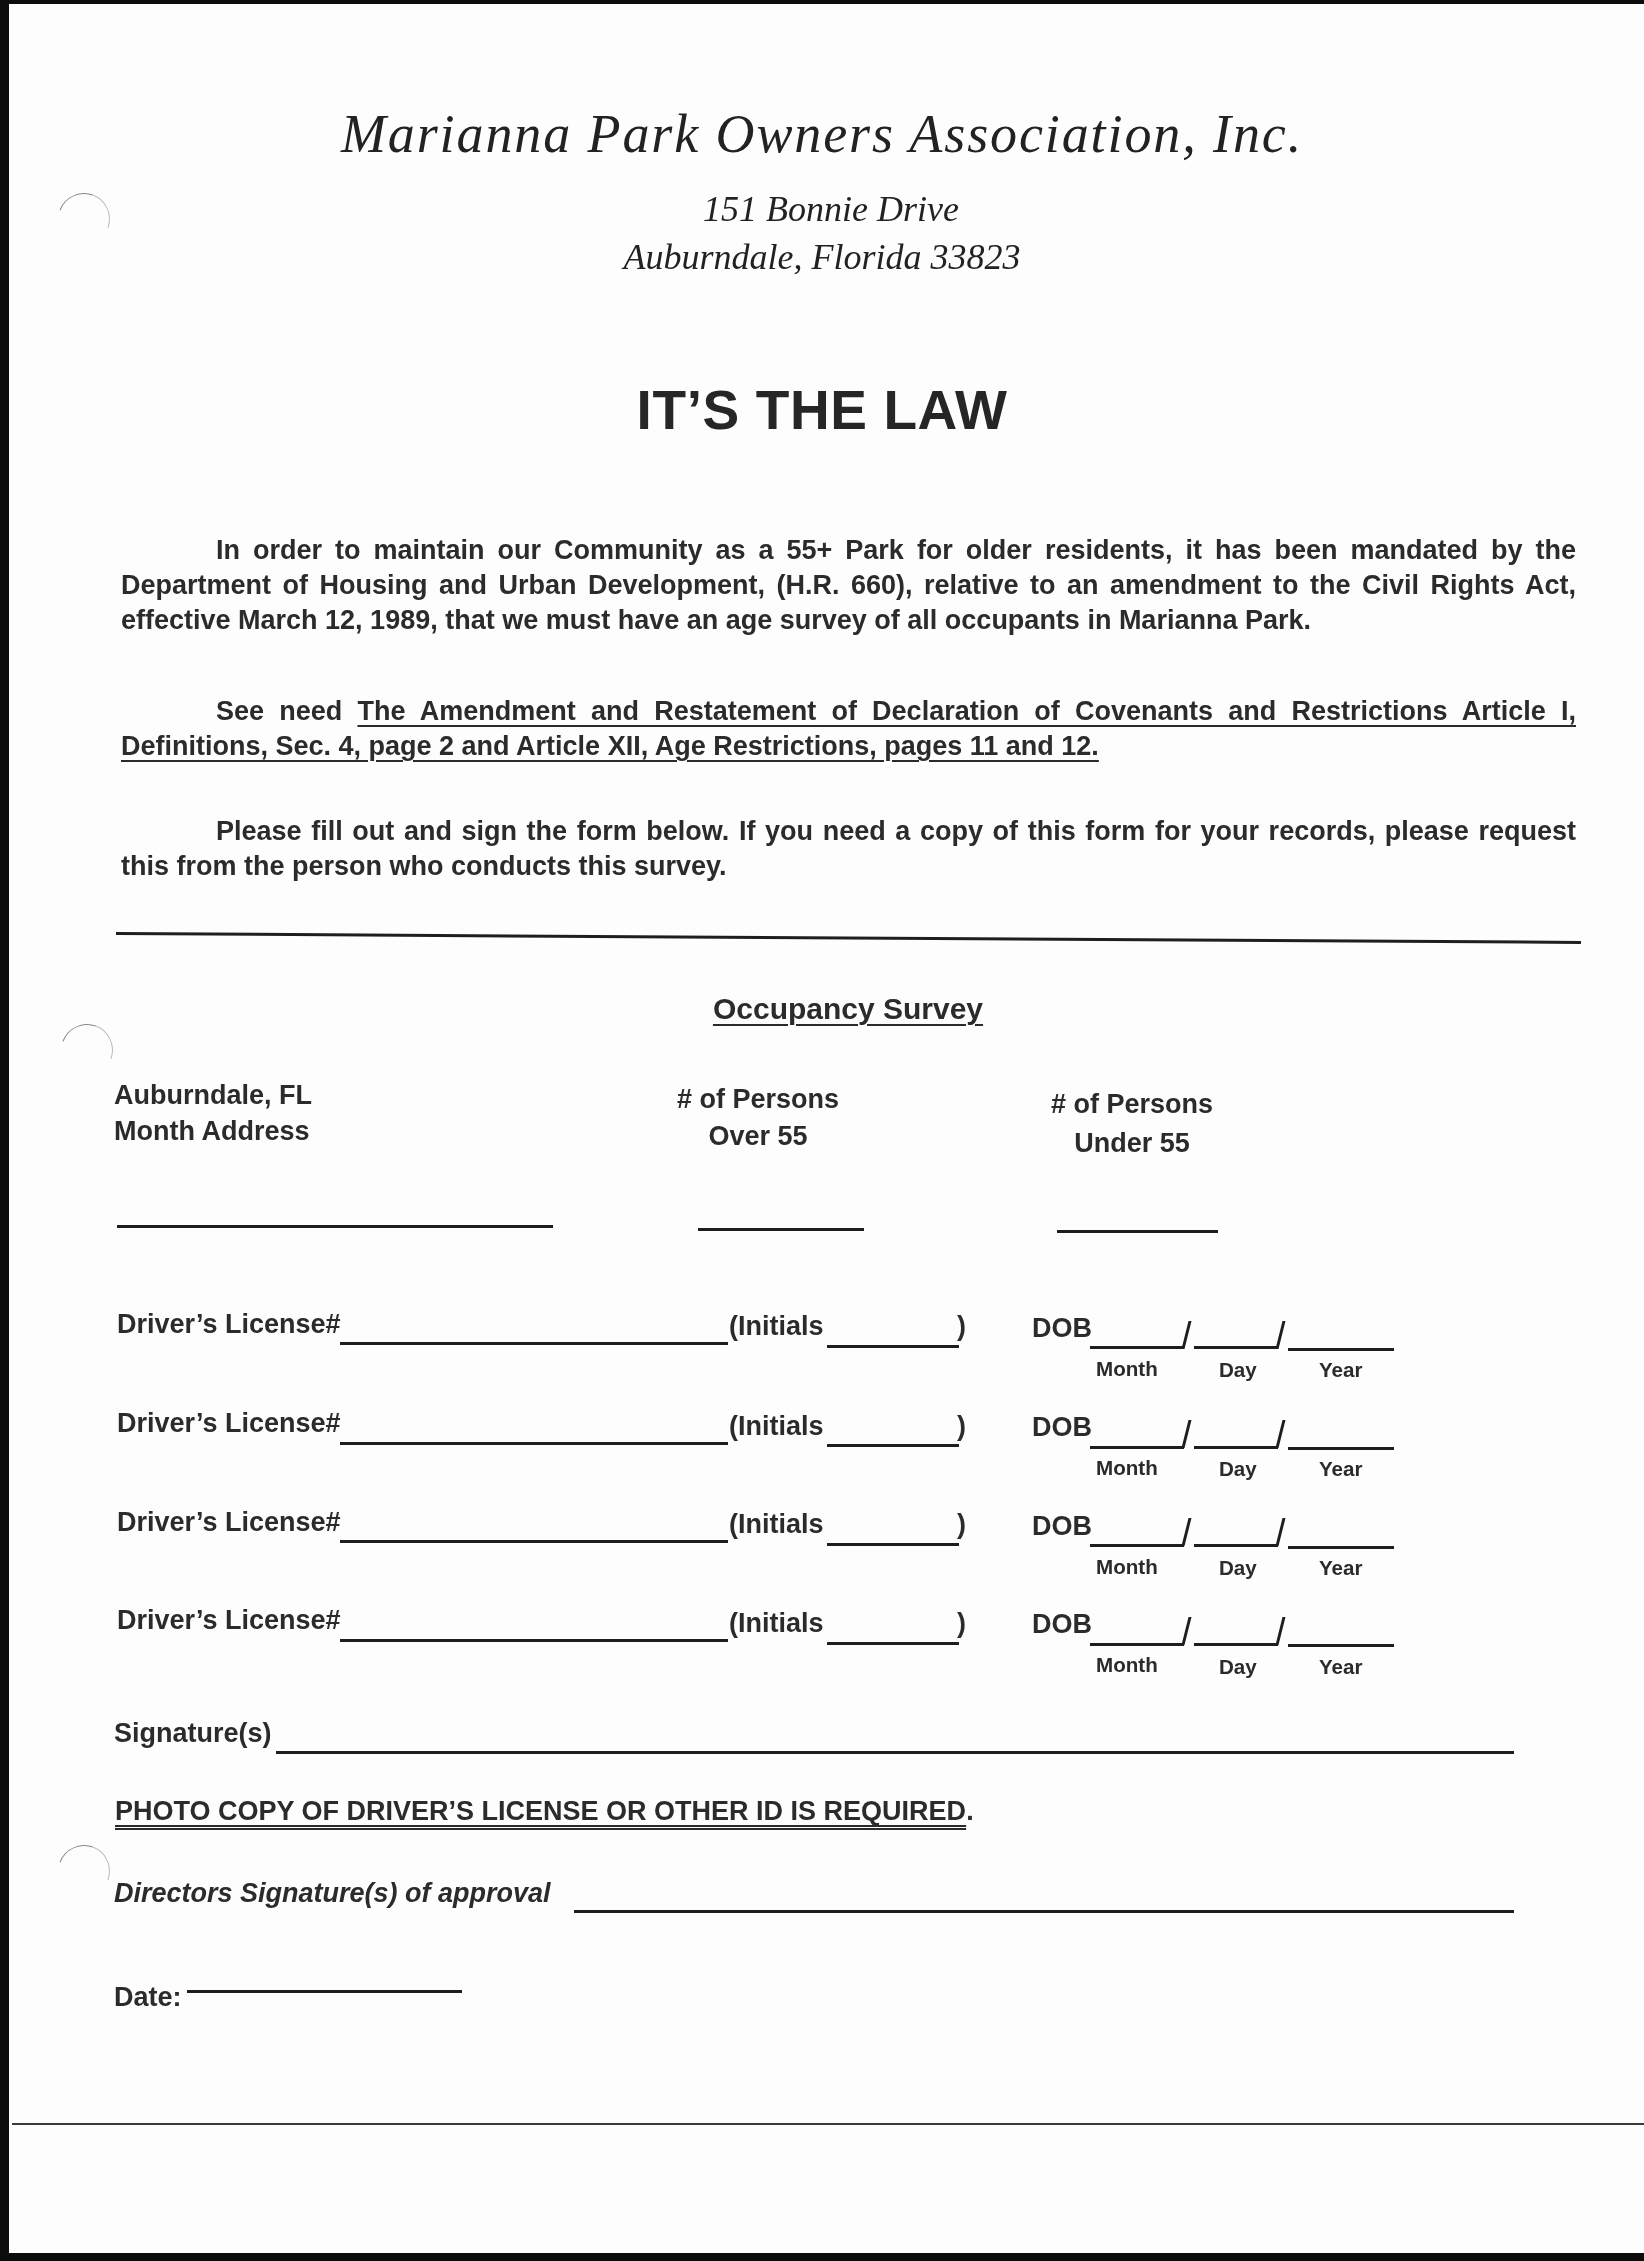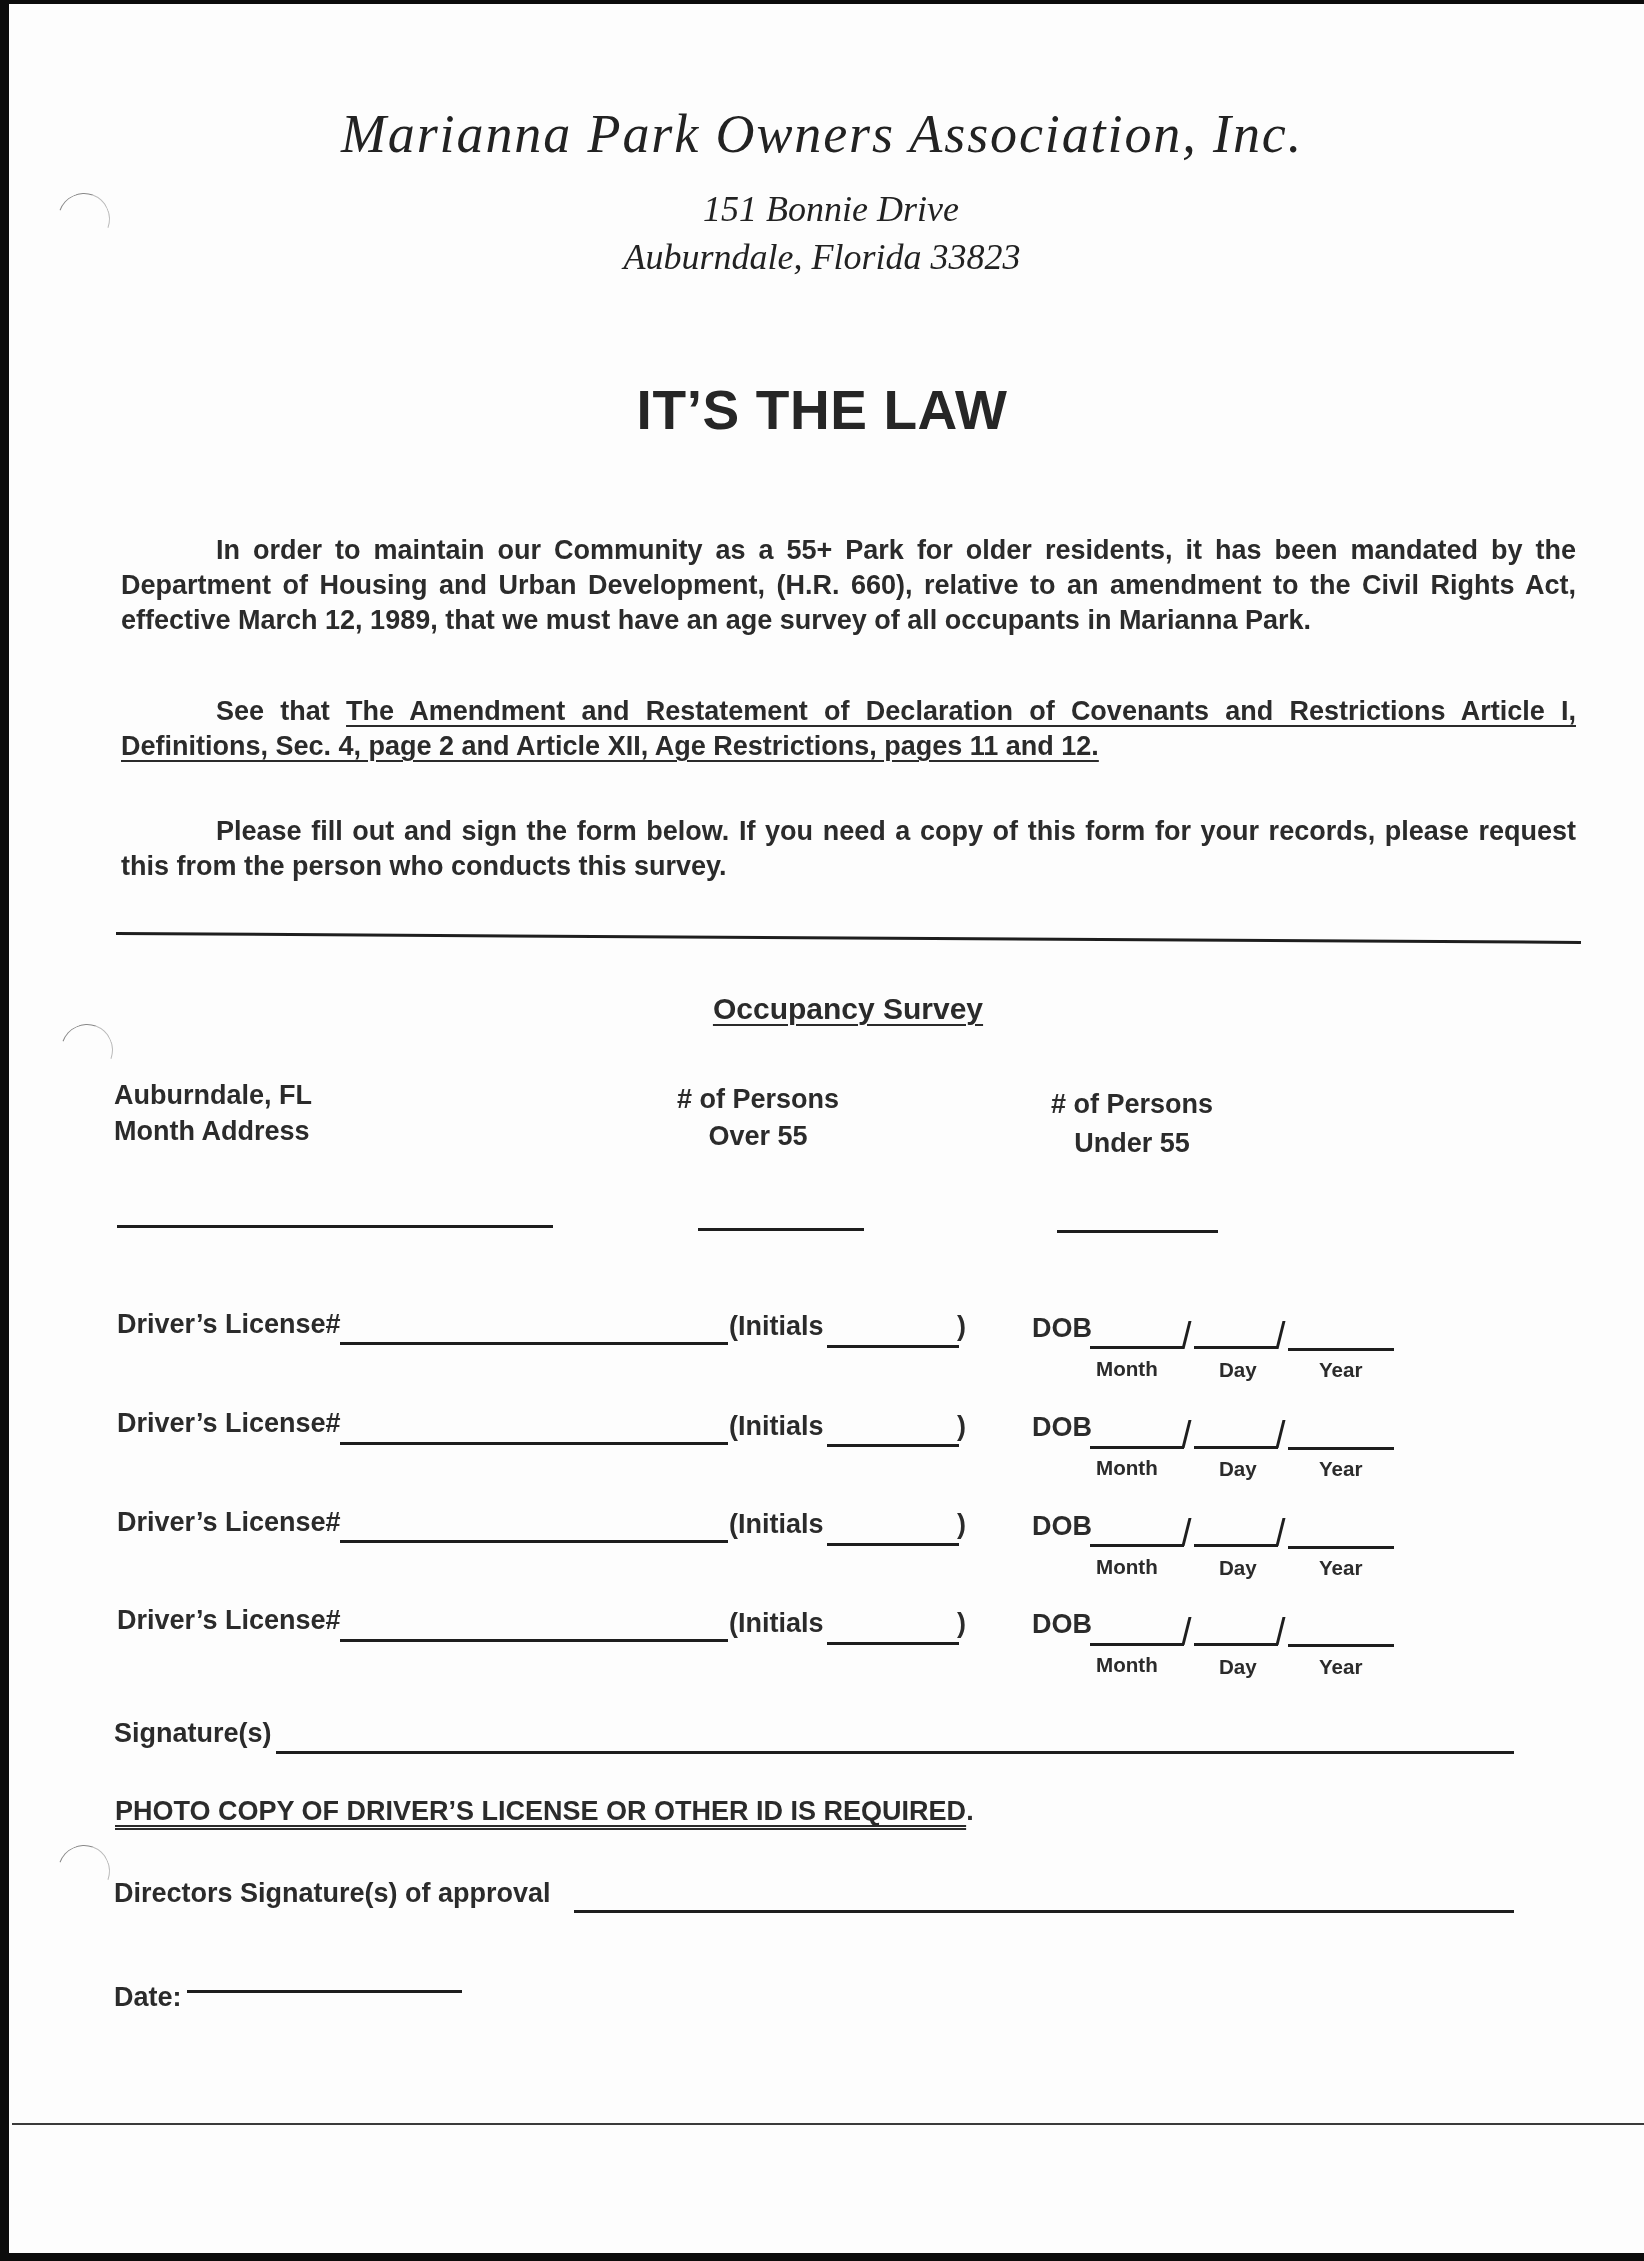--- a/index.html
+++ b/index.html
@@ -58,21 +58,21 @@
 <div class="abs org-line" style="top:188px;padding-left:9px;">151 Bonnie Drive</div>
 <div class="abs org-line" style="top:236px;">Auburndale, Florida 33823</div>
 
 <div class="abs title">IT’S THE LAW</div>
 
 <div class="abs para" style="top:533px;">
   <span class="indent"></span><span>In order to maintain our Community as a 55+ Park for older residents, it has been mandated by the Department of Housing and Urban Development, (H.R. 660), relative to an amendment to the Civil Rights Act, effective March 12, 1989, that we must have an age survey of all occupants in Marianna Park.</span>
 </div>
 
 <div class="abs para" style="top:694px;">
-  <span class="indent"></span><span>See that</span>
+  <span class="indent"></span><span>See need</span>
   <span class="u">The Amendment and Restatement of Declaration of Covenants and Restrictions Article I, Definitions, Sec. 4, page 2 and Article XII, Age Restrictions, pages 11 and 12.</span>
 </div>
 
 <div class="abs para" style="top:814px;">
   <span class="indent"></span><span>Please fill out and sign the form below.  If you need a copy of this form for your records, please request this from the person who conducts this survey.</span>
 </div>
 
 <div class="abs rule" style="left:116px; top:932px; width:1465px; height:3.2px; transform:rotate(0.35deg); transform-origin:left center;"></div>
 
 <div class="abs label u" style="left:0; width:1696px; top:992px; text-align:center; font-size:30px;">Occupancy Survey</div>
@@ -161,21 +161,21 @@
     </div>
   </div>
 
 <div class="abs label" style="left:114px; top:1718px;">Signature(s)</div>
 <div class="fill" style="left:276px; top:1751px; width:1238px;"></div>
 
 <div class="abs label" style="left:115px; top:1796px;">
   <span class="u" style="text-decoration-style:double;">PHOTO COPY OF DRIVER’S LICENSE OR OTHER ID IS REQUIRED</span><span>.</span>
 </div>
 
-<div class="abs label" style="left:114px; top:1878px;">Directors Signature(s) of approval</div>
+<div class="abs label" style="left:114px; top:1878px;font-style:italic;">Directors Signature(s) of approval</div>
 <div class="fill" style="left:574px; top:1910px; width:940px;"></div>
 
 <div class="abs label" style="left:114px; top:1957px;margin-top:25px;">Date:</div>
 <div class="fill" style="left:187px; top:1990px; width:275px;"></div>
 
 <div class="abs" style="left:11.6px; top:2123px; width:1633px; height:1.9px; background:#3a3a3a;"></div>
 <div class="abs" style="left:9px; top:2253px; width:1635px; height:8.4px; background:#0c0c0c;"></div>
 
 
 </body></html>

